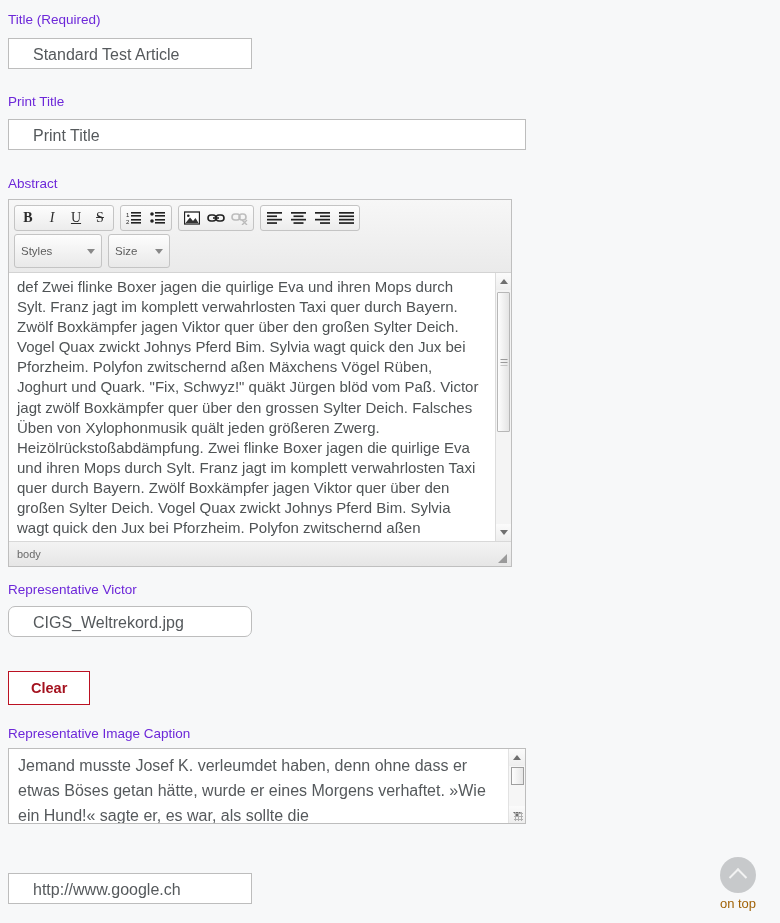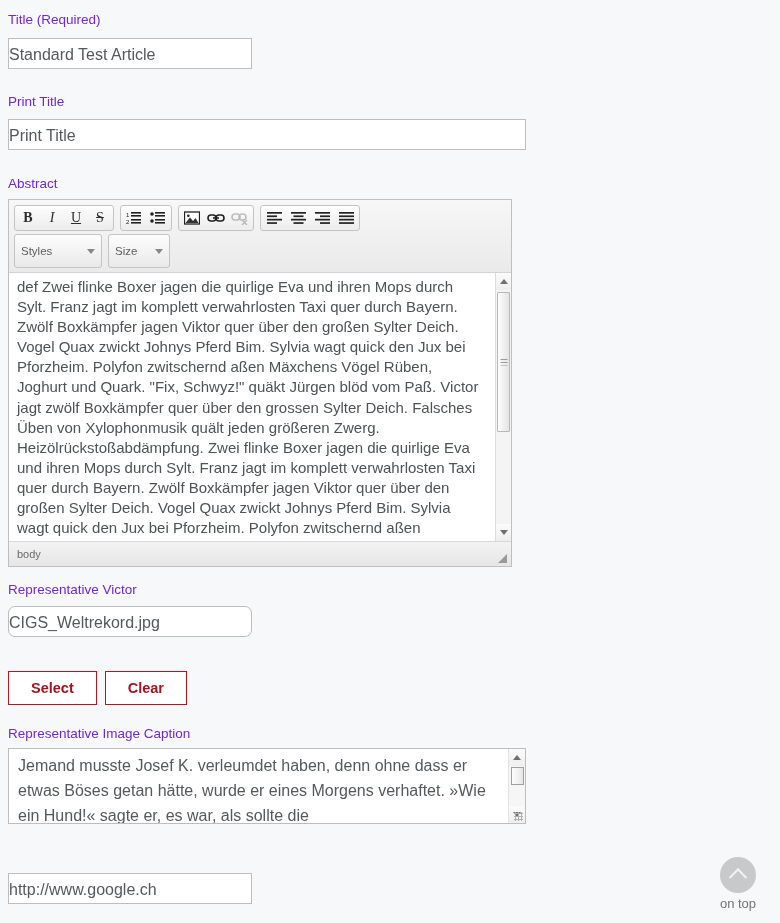--- a/index.html
+++ b/index.html
@@ -29,21 +29,21 @@
     margin: 0;
   }
   .text-input {
     display: block;
     height: 31px;
     background: #fff;
     border: 1px solid #bdbdbd;
     font-family: "Liberation Sans", sans-serif;
     font-size: 16px;
     color: #55595c;
-    padding: 2px 0;
+    padding: 2px 24px;
     line-height: 27px;
     outline: none;
     white-space: nowrap;
     overflow: hidden;
   }
   .w-narrow { width: 244px; }
   .w-wide   { width: 518px; }
 
   
   #title-label  { position: absolute; left: 8px;  top: 12px; }
@@ -269,21 +269,21 @@
   }
   .ontop-circle::after {
     content: "";
     position: absolute;
     left: 50%; top: 53%;
     width: 11px; height: 11px;
     border-left: 2.5px solid #f2f2f2;
     border-top: 2.5px solid #f2f2f2;
     transform: translate(-50%,-40%) rotate(45deg);
   }
-  .ontop-label { font-size: 13px; color: #737373; }
+  .ontop-label { font-size: 13px; color: #a16207; }
 
   
   .ico { display:block; }
 </style>
 </head>
 <body>
 
 <div class="page">
 
   <div class="main-col">
@@ -431,21 +431,20 @@
       <div class="editor-status">
         <span>body</span>
         <span class="resize-grip"></span>
       </div>
     </div>
 
     <div class="field-label" id="repimg-label">Representative Victor</div>
     <div class="text-input w-narrow" id="repimg-input">CIGS_Weltrekord.jpg</div>
 
     <div class="btn-row">
-      <div class="btn-outline">Select</div>
       <div class="btn-outline">Clear</div>
     </div>
 
     <div class="field-label" id="repcap-label">Representative Image Caption</div>
     <div class="textarea-box">
       <div class="textarea-text">Jemand musste Josef K. verleumdet haben, denn ohne dass er etwas Böses getan hätte, wurde er eines Morgens verhaftet. »Wie ein Hund!« sagte er, es war, als sollte die</div>
       <div class="ta-sbar">
         <div class="sbtn">
           <span class="arr-up"></span>
         </div>

